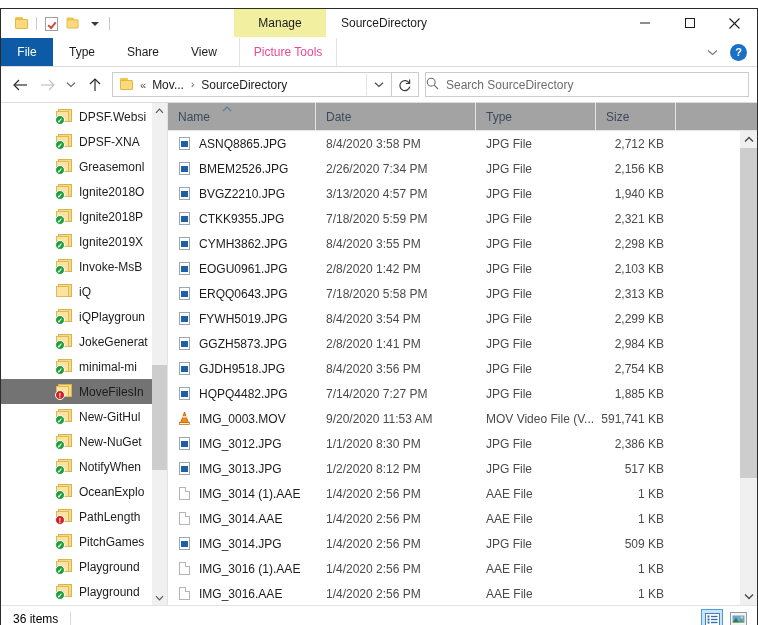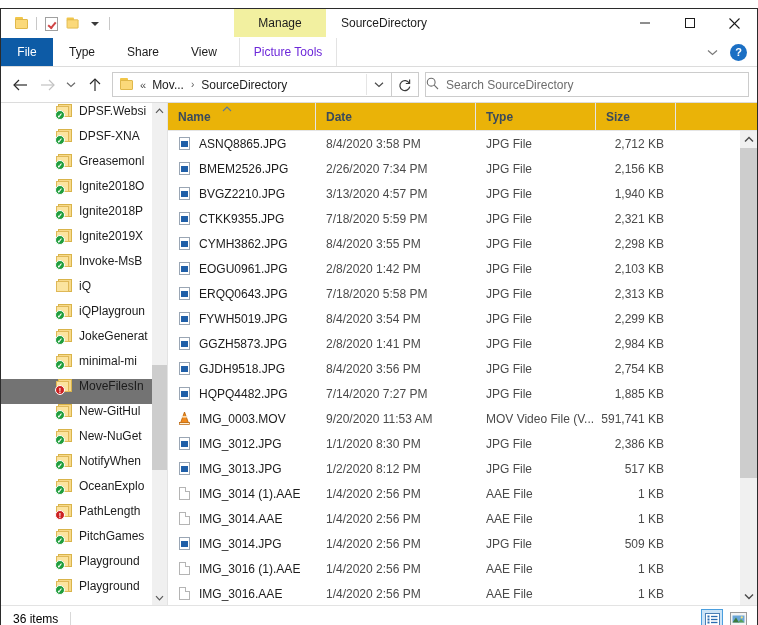--- a/index.html
+++ b/index.html
@@ -146,21 +146,21 @@
   .rtab {
     padding: 0 16px;
     display: flex; align-items: center;
     font-size: 12px;
     color: #1c1c1c;
   }
   #tab-picture-tools {
     padding: 0 14px;
     display: flex; align-items: center;
     font-size: 12px;
-    color: #6d28d9;
+    color: #ec4899;
     border-left: 1px solid #e3e3e3;
     border-right: 1px solid #e3e3e3;
     margin-left: 6px;
   }
   #ribbon-right {
     position: absolute;
     right: 4px; top: 0;
     height: 28px;
     display: flex; align-items: center; gap: 8px;
   }
@@ -273,20 +273,21 @@
   }
   #tree {
     position: absolute;
     left: 0; top: 0;
     width: 151px;
     padding-top: 1px;
   }
   .tree-item {
     height: 25px;
     display: flex;
+    align-items: center;
     padding-left: 55px;
     white-space: nowrap;
     overflow: hidden;
   }
   .tree-item.selected { background: #737373; }
   .tree-ico {
     position: relative;
     width: 17px; height: 15px;
     margin-right: 6px;
     flex: 0 0 auto;
@@ -358,23 +359,22 @@
     flex-direction: column;
     min-width: 0;
     border-left: 1px solid #e3e3e3;
     position: relative;
   }
   #col-header {
     height: 27px;
     min-height: 27px;
     display: flex;
     border-bottom: 1px solid #e5e5e5;
-    background: #eab308;
-    position: relative;
-    font-weight: bold;
+    background: #a3a3a3;
+    position: relative;
   }
   .col {
     display: flex;
     align-items: center;
     font-size: 12px;
     color: #3a4a5c;
     padding-left: 10px;
     border-right: 1px solid #e5e5e5;
     box-sizing: border-box;
     position: relative;

